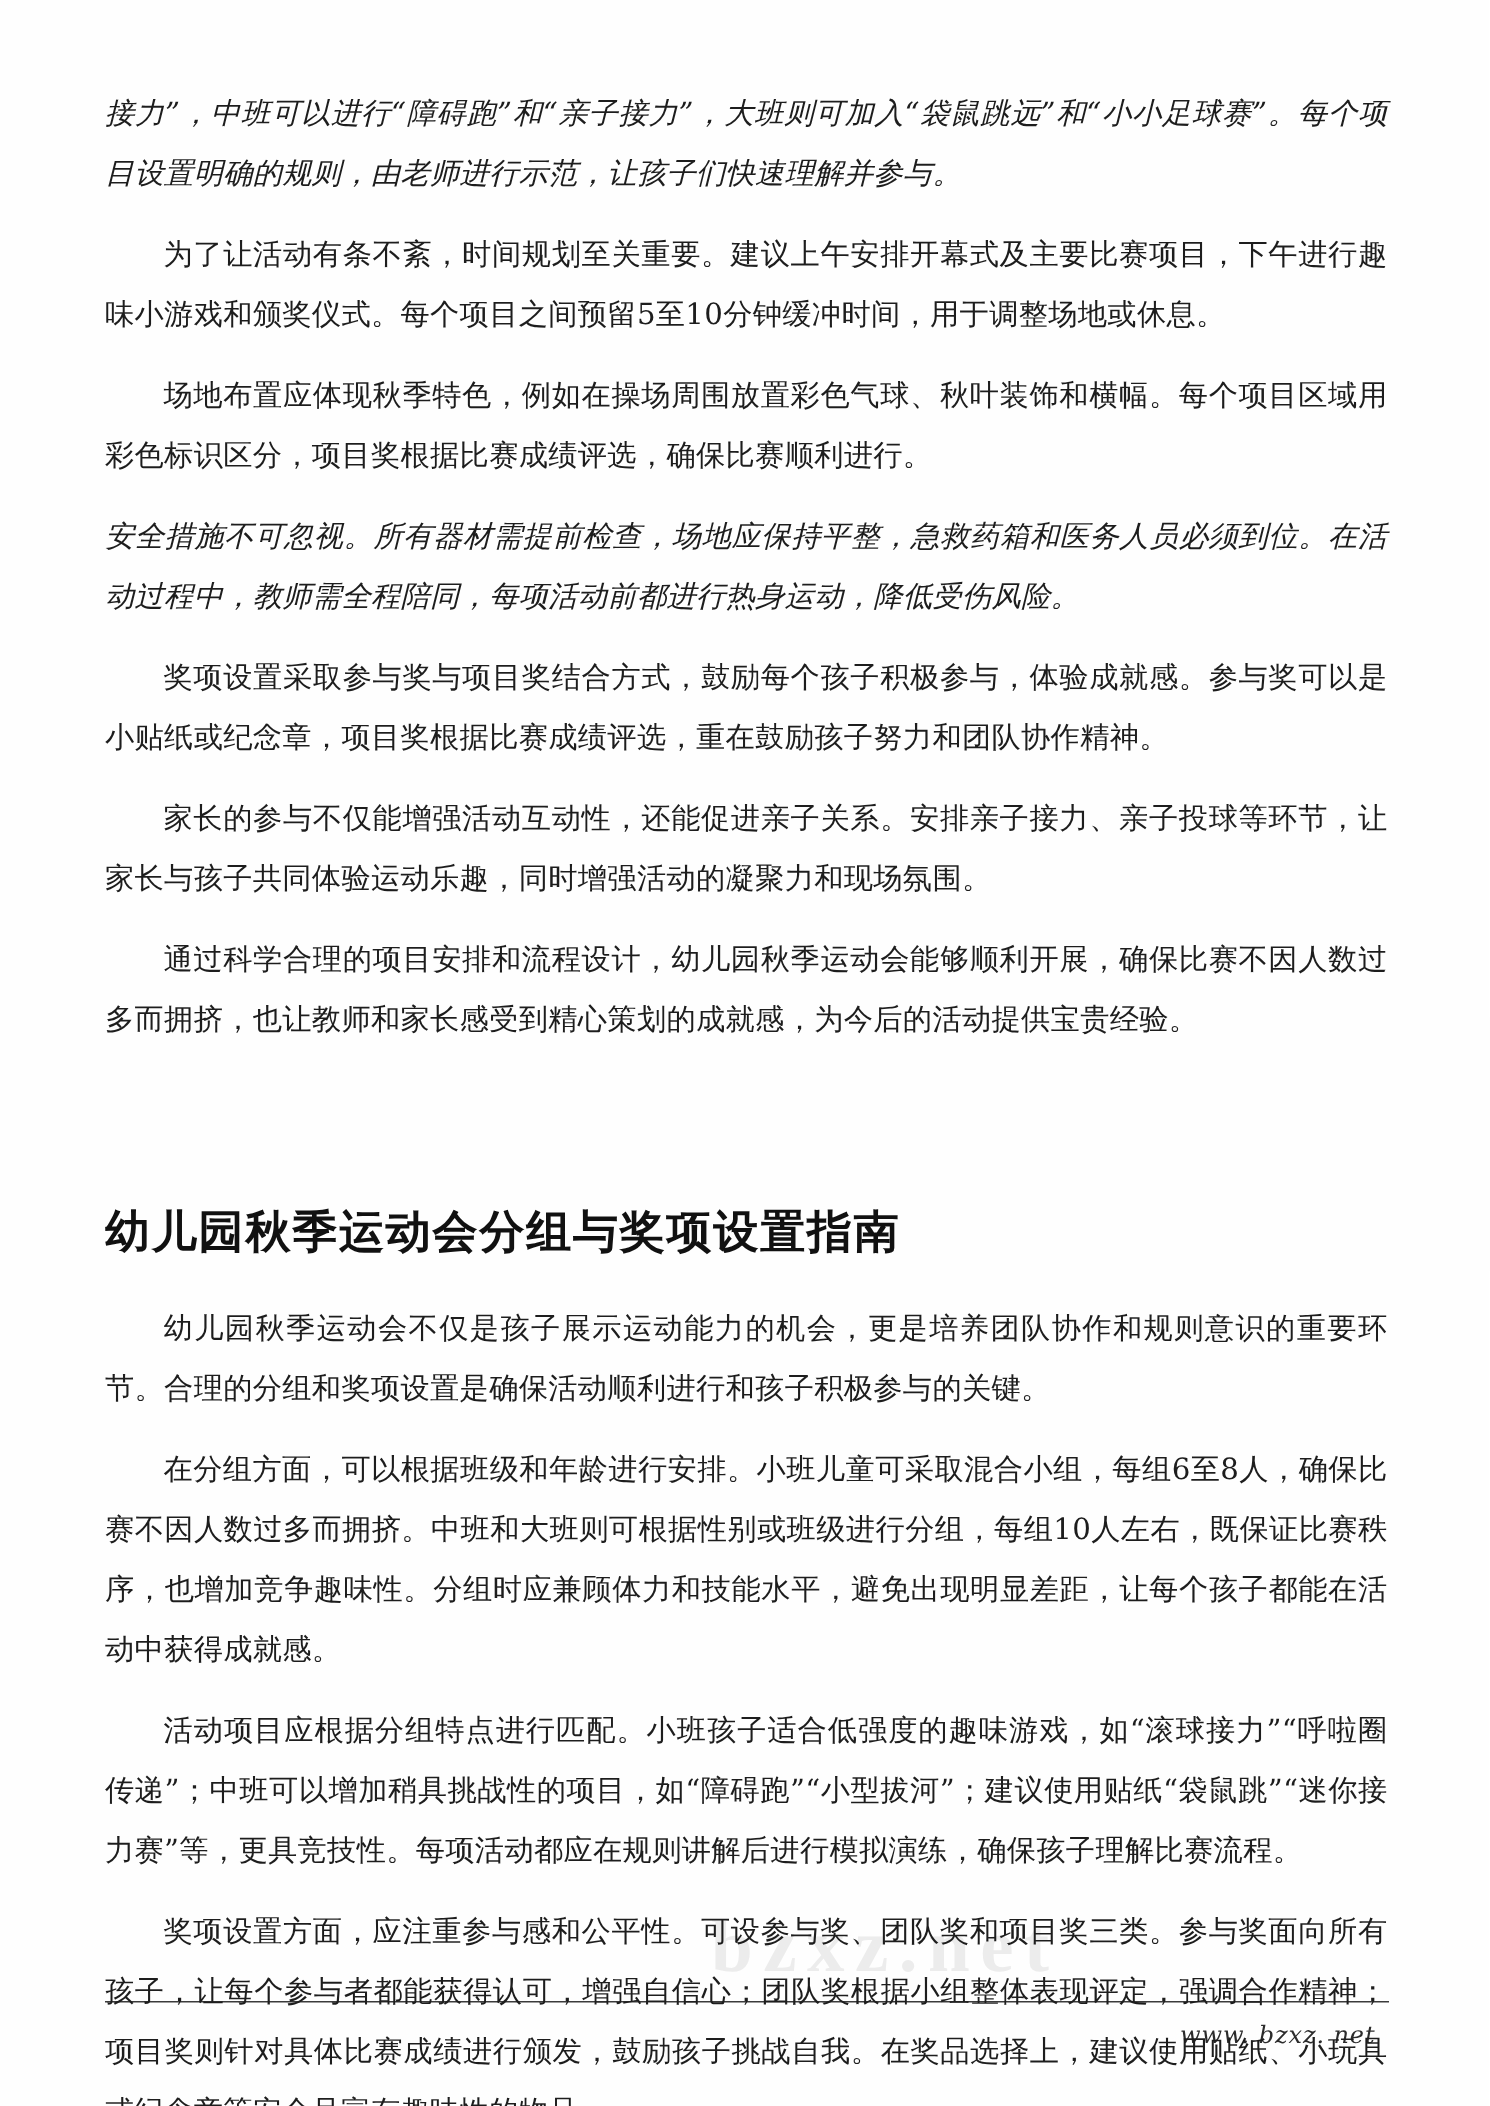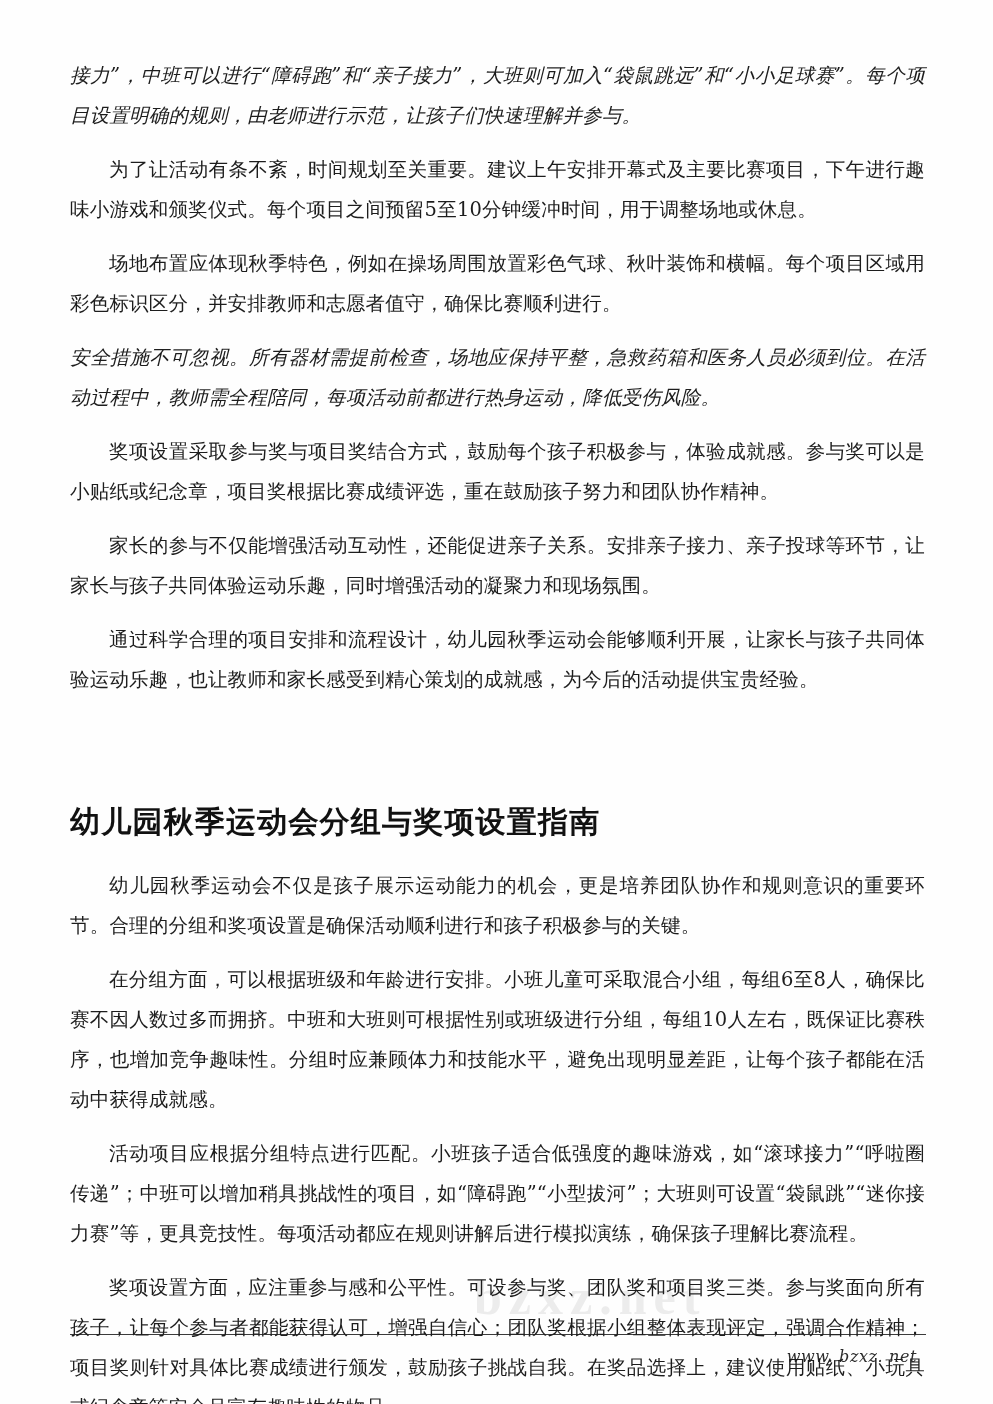--- a/index.html
+++ b/index.html
@@ -112,35 +112,35 @@
 
 <div class="page">
 
   <div class="watermark">bzxz.net</div>
 
   <div class="content text-layer">
 
     <div>
       <p class="para no-indent">接力”，中班可以进行“障碍跑”和“亲子接力”，大班则可加入“袋鼠跳远”和“小小足球赛”。每个项目设置明确的规则，由老师进行示范，让孩子们快速理解并参与。</p>
       <p class="para">为了让活动有条不紊，时间规划至关重要。建议上午安排开幕式及主要比赛项目，下午进行趣味小游戏和颁奖仪式。每个项目之间预留5至10分钟缓冲时间，用于调整场地或休息。</p>
-      <p class="para">场地布置应体现秋季特色，例如在操场周围放置彩色气球、秋叶装饰和横幅。每个项目区域用彩色标识区分，并安排教师和志愿者值守，确保比赛顺利进行。</p>
+      <p class="para">场地布置应体现秋季特色，例如在操场周围放置彩色气球、秋叶装饰和横幅。每个项目区域用彩色标识区分，项目奖根据比赛成绩评选，确保比赛顺利进行。</p>
       <p class="para no-indent">安全措施不可忽视。所有器材需提前检查，场地应保持平整，急救药箱和医务人员必须到位。在活动过程中，教师需全程陪同，每项活动前都进行热身运动，降低受伤风险。</p>
       <p class="para">奖项设置采取参与奖与项目奖结合方式，鼓励每个孩子积极参与，体验成就感。参与奖可以是小贴纸或纪念章，项目奖根据比赛成绩评选，重在鼓励孩子努力和团队协作精神。</p>
       <p class="para">家长的参与不仅能增强活动互动性，还能促进亲子关系。安排亲子接力、亲子投球等环节，让家长与孩子共同体验运动乐趣，同时增强活动的凝聚力和现场氛围。</p>
-      <p class="para">通过科学合理的项目安排和流程设计，幼儿园秋季运动会能够顺利开展，让家长与孩子共同体验运动乐趣，也让教师和家长感受到精心策划的成就感，为今后的活动提供宝贵经验。</p>
+      <p class="para">通过科学合理的项目安排和流程设计，幼儿园秋季运动会能够顺利开展，确保比赛不因人数过多而拥挤，也让教师和家长感受到精心策划的成就感，为今后的活动提供宝贵经验。</p>
     </div>
 
     <div class="gap-block"></div>
 
     <h1 class="doc-title">幼儿园秋季运动会分组与奖项设置指南</h1>
 
     <div>
       <p class="para">幼儿园秋季运动会不仅是孩子展示运动能力的机会，更是培养团队协作和规则意识的重要环节。合理的分组和奖项设置是确保活动顺利进行和孩子积极参与的关键。</p>
       <p class="para">在分组方面，可以根据班级和年龄进行安排。小班儿童可采取混合小组，每组6至8人，确保比赛不因人数过多而拥挤。中班和大班则可根据性别或班级进行分组，每组10人左右，既保证比赛秩序，也增加竞争趣味性。分组时应兼顾体力和技能水平，避免出现明显差距，让每个孩子都能在活动中获得成就感。</p>
-      <p class="para">活动项目应根据分组特点进行匹配。小班孩子适合低强度的趣味游戏，如“滚球接力”“呼啦圈传递”；中班可以增加稍具挑战性的项目，如“障碍跑”“小型拔河”；大班则可设置“袋鼠跳”“迷你接力赛”等，更具竞技性。每项活动都应在规则讲解后进行模拟演练，确保孩子理解比赛流程。</p>
+      <p class="para">活动项目应根据分组特点进行匹配。小班孩子适合低强度的趣味游戏，如“滚球接力”“呼啦圈传递”；中班可以增加稍具挑战性的项目，如“障碍跑”“小型拔河”；建议使用贴纸“袋鼠跳”“迷你接力赛”等，更具竞技性。每项活动都应在规则讲解后进行模拟演练，确保孩子理解比赛流程。</p>
       <p class="para">奖项设置方面，应注重参与感和公平性。可设参与奖、团队奖和项目奖三类。参与奖面向所有孩子，让每个参与者都能获得认可，增强自信心；团队奖根据小组整体表现评定，强调合作精神；项目奖则针对具体比赛成绩进行颁发，鼓励孩子挑战自我。在奖品选择上，建议使用贴纸、小玩具或纪念章等安全且富有趣味性的物品。</p>
 
     </div>
 
   </div>
 
   <div class="footer-rule"></div>
   <div class="footer-url">www. bzxz. net</div>
 
 </div>

